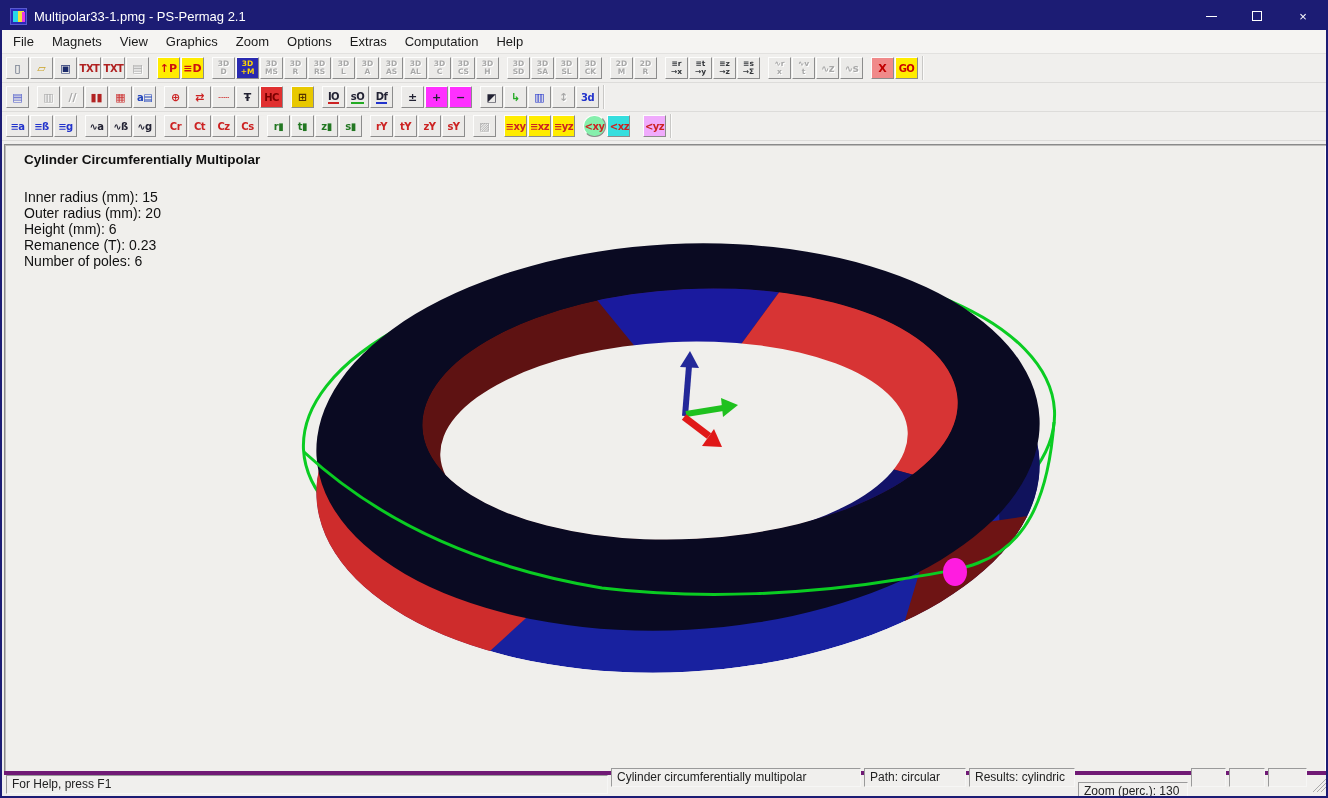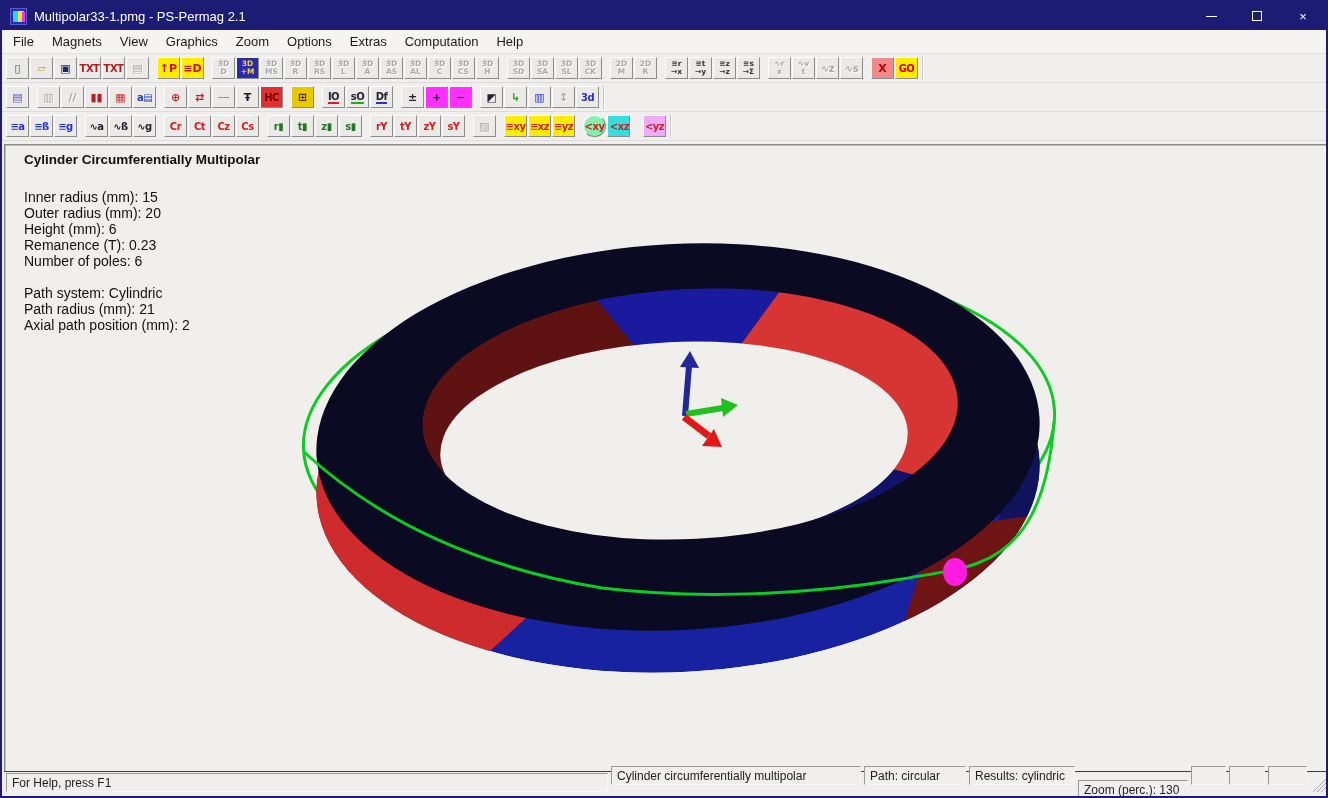--- a/index.html
+++ b/index.html
@@ -68,21 +68,21 @@
   .param-line { font-size:14px; font-weight:normal; line-height:16px; }
   .param-gap { height:16px; }
   .legend {
     position:absolute; left:22px; bottom:10px; display:flex; font-size:13px; font-weight:bold;
   }
   .legend-item { margin-right:58px; white-space:nowrap; }
   
   .statusbar {
     position:absolute; left:2px; bottom:2px; width:1324px; height:23px;
     background:#f0efed; display:flex; align-items:center; font-size:12px; color:#222;
-    padding:1px 2px 2px 2px; border-top:1px solid #701a75;
+    padding:1px 2px 2px 2px; border-top:4px solid #701a75;
   }
   .spanel {
     height:19px; border:1px solid; border-color:#9a9a9a #f6f6f5 #f6f6f5 #9a9a9a;
     background:#f0efed; display:flex; align-items:center; padding:0 5px;
     margin-right:3px; white-space:nowrap; overflow:hidden;
   }
   .spanel.help { flex:1; }
   .grip { width:14px; height:14px; margin-left:2px; align-self:flex-end;
     background:linear-gradient(135deg, transparent 50%, #aaa 50%, #aaa 55%, transparent 55%, transparent 65%, #aaa 65%, #aaa 70%, transparent 70%, transparent 80%, #aaa 80%, #aaa 85%, transparent 85%);
   }
@@ -429,25 +429,20 @@
   <div class="content-text">
     <div class="subtitle">Cylinder Circumferentially Multipolar</div>
     <div id="params">
         <div class="param-line">Inner radius (mm): 15</div>
         <div class="param-line">Outer radius (mm): 20</div>
         <div class="param-line">Height (mm): 6</div>
         <div class="param-line">Remanence (T): 0.23</div>
         <div class="param-line">Number of poles: 6</div>
       </div>
     <div class="param-gap"></div>
-    <div id="pathparams">
-        <div class="param-line">Path system: Cylindric</div>
-        <div class="param-line">Path radius (mm): 21</div>
-        <div class="param-line">Axial path position (mm): 2</div>
-      </div>
   </div>
 
 </div>
 
 <div class="statusbar">
   <div class="spanel help">For Help, press F1</div>
   <div id="statuspanels" style="display:flex;">
       <div class="spanel" style="width: 250px;">Cylinder circumferentially multipolar</div>
       <div class="spanel" style="width: 102px;">Path: circular</div>
       <div class="spanel" style="width: 106px;">Results: cylindric</div>

